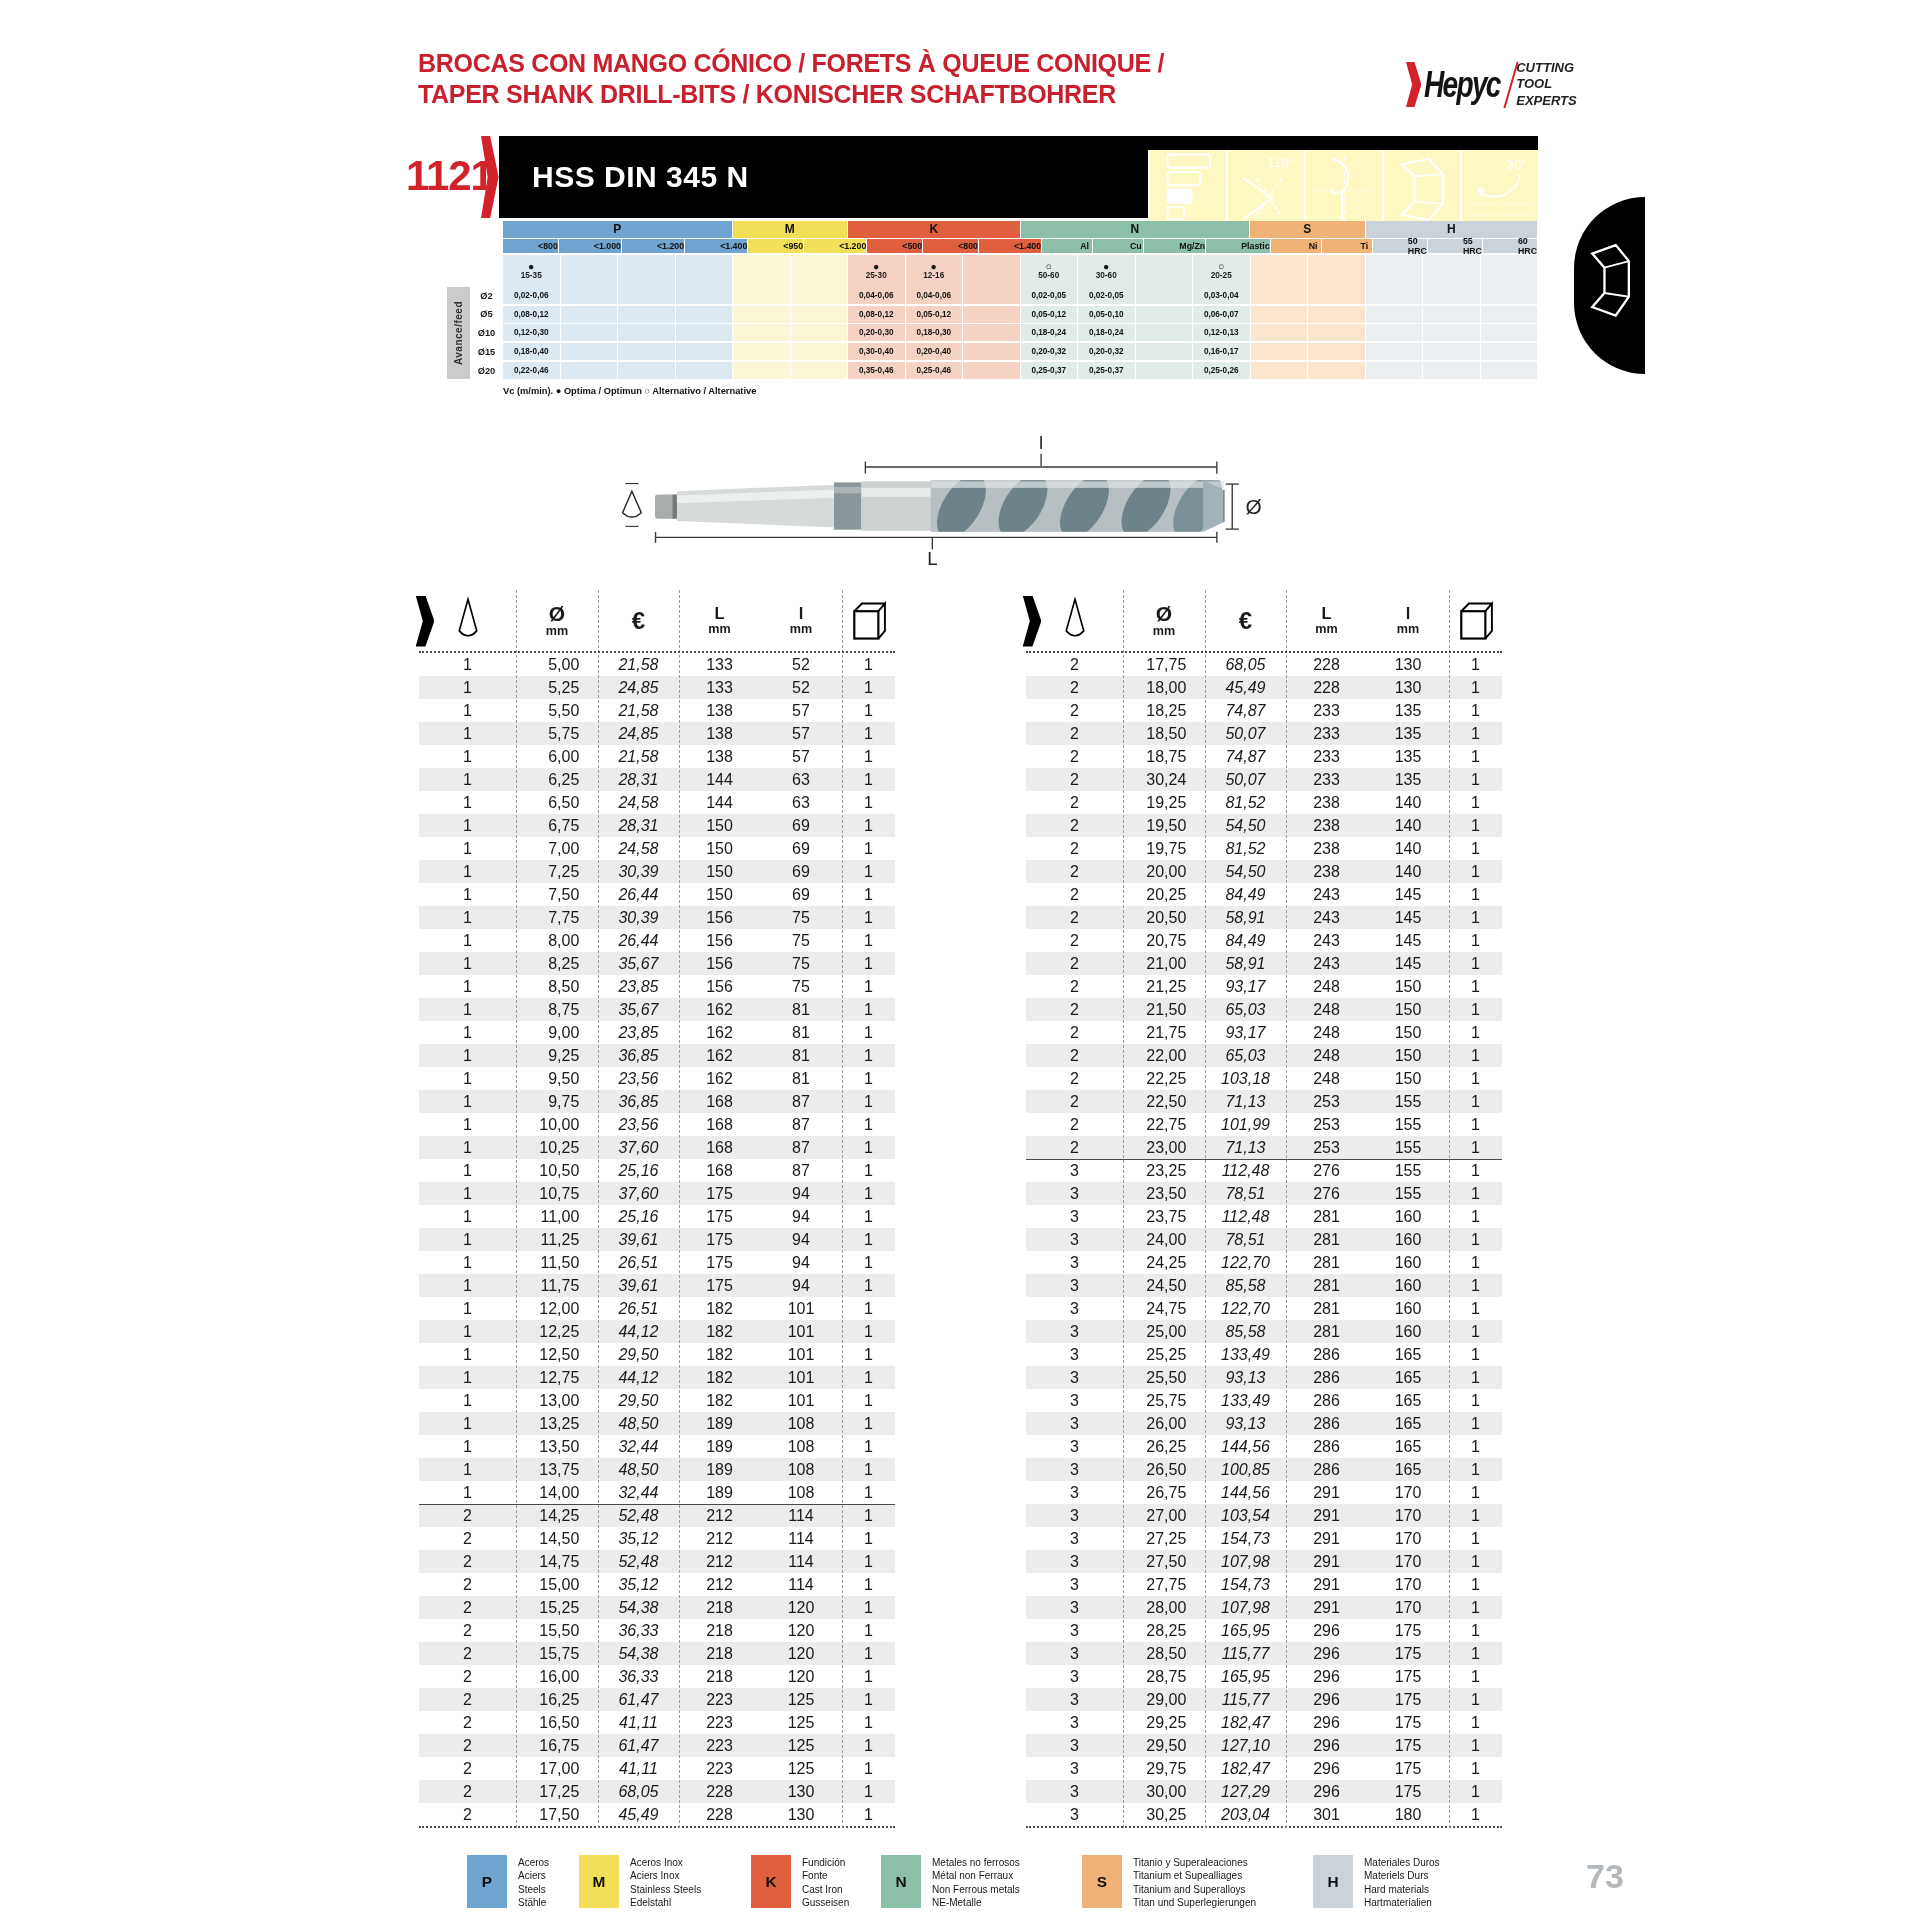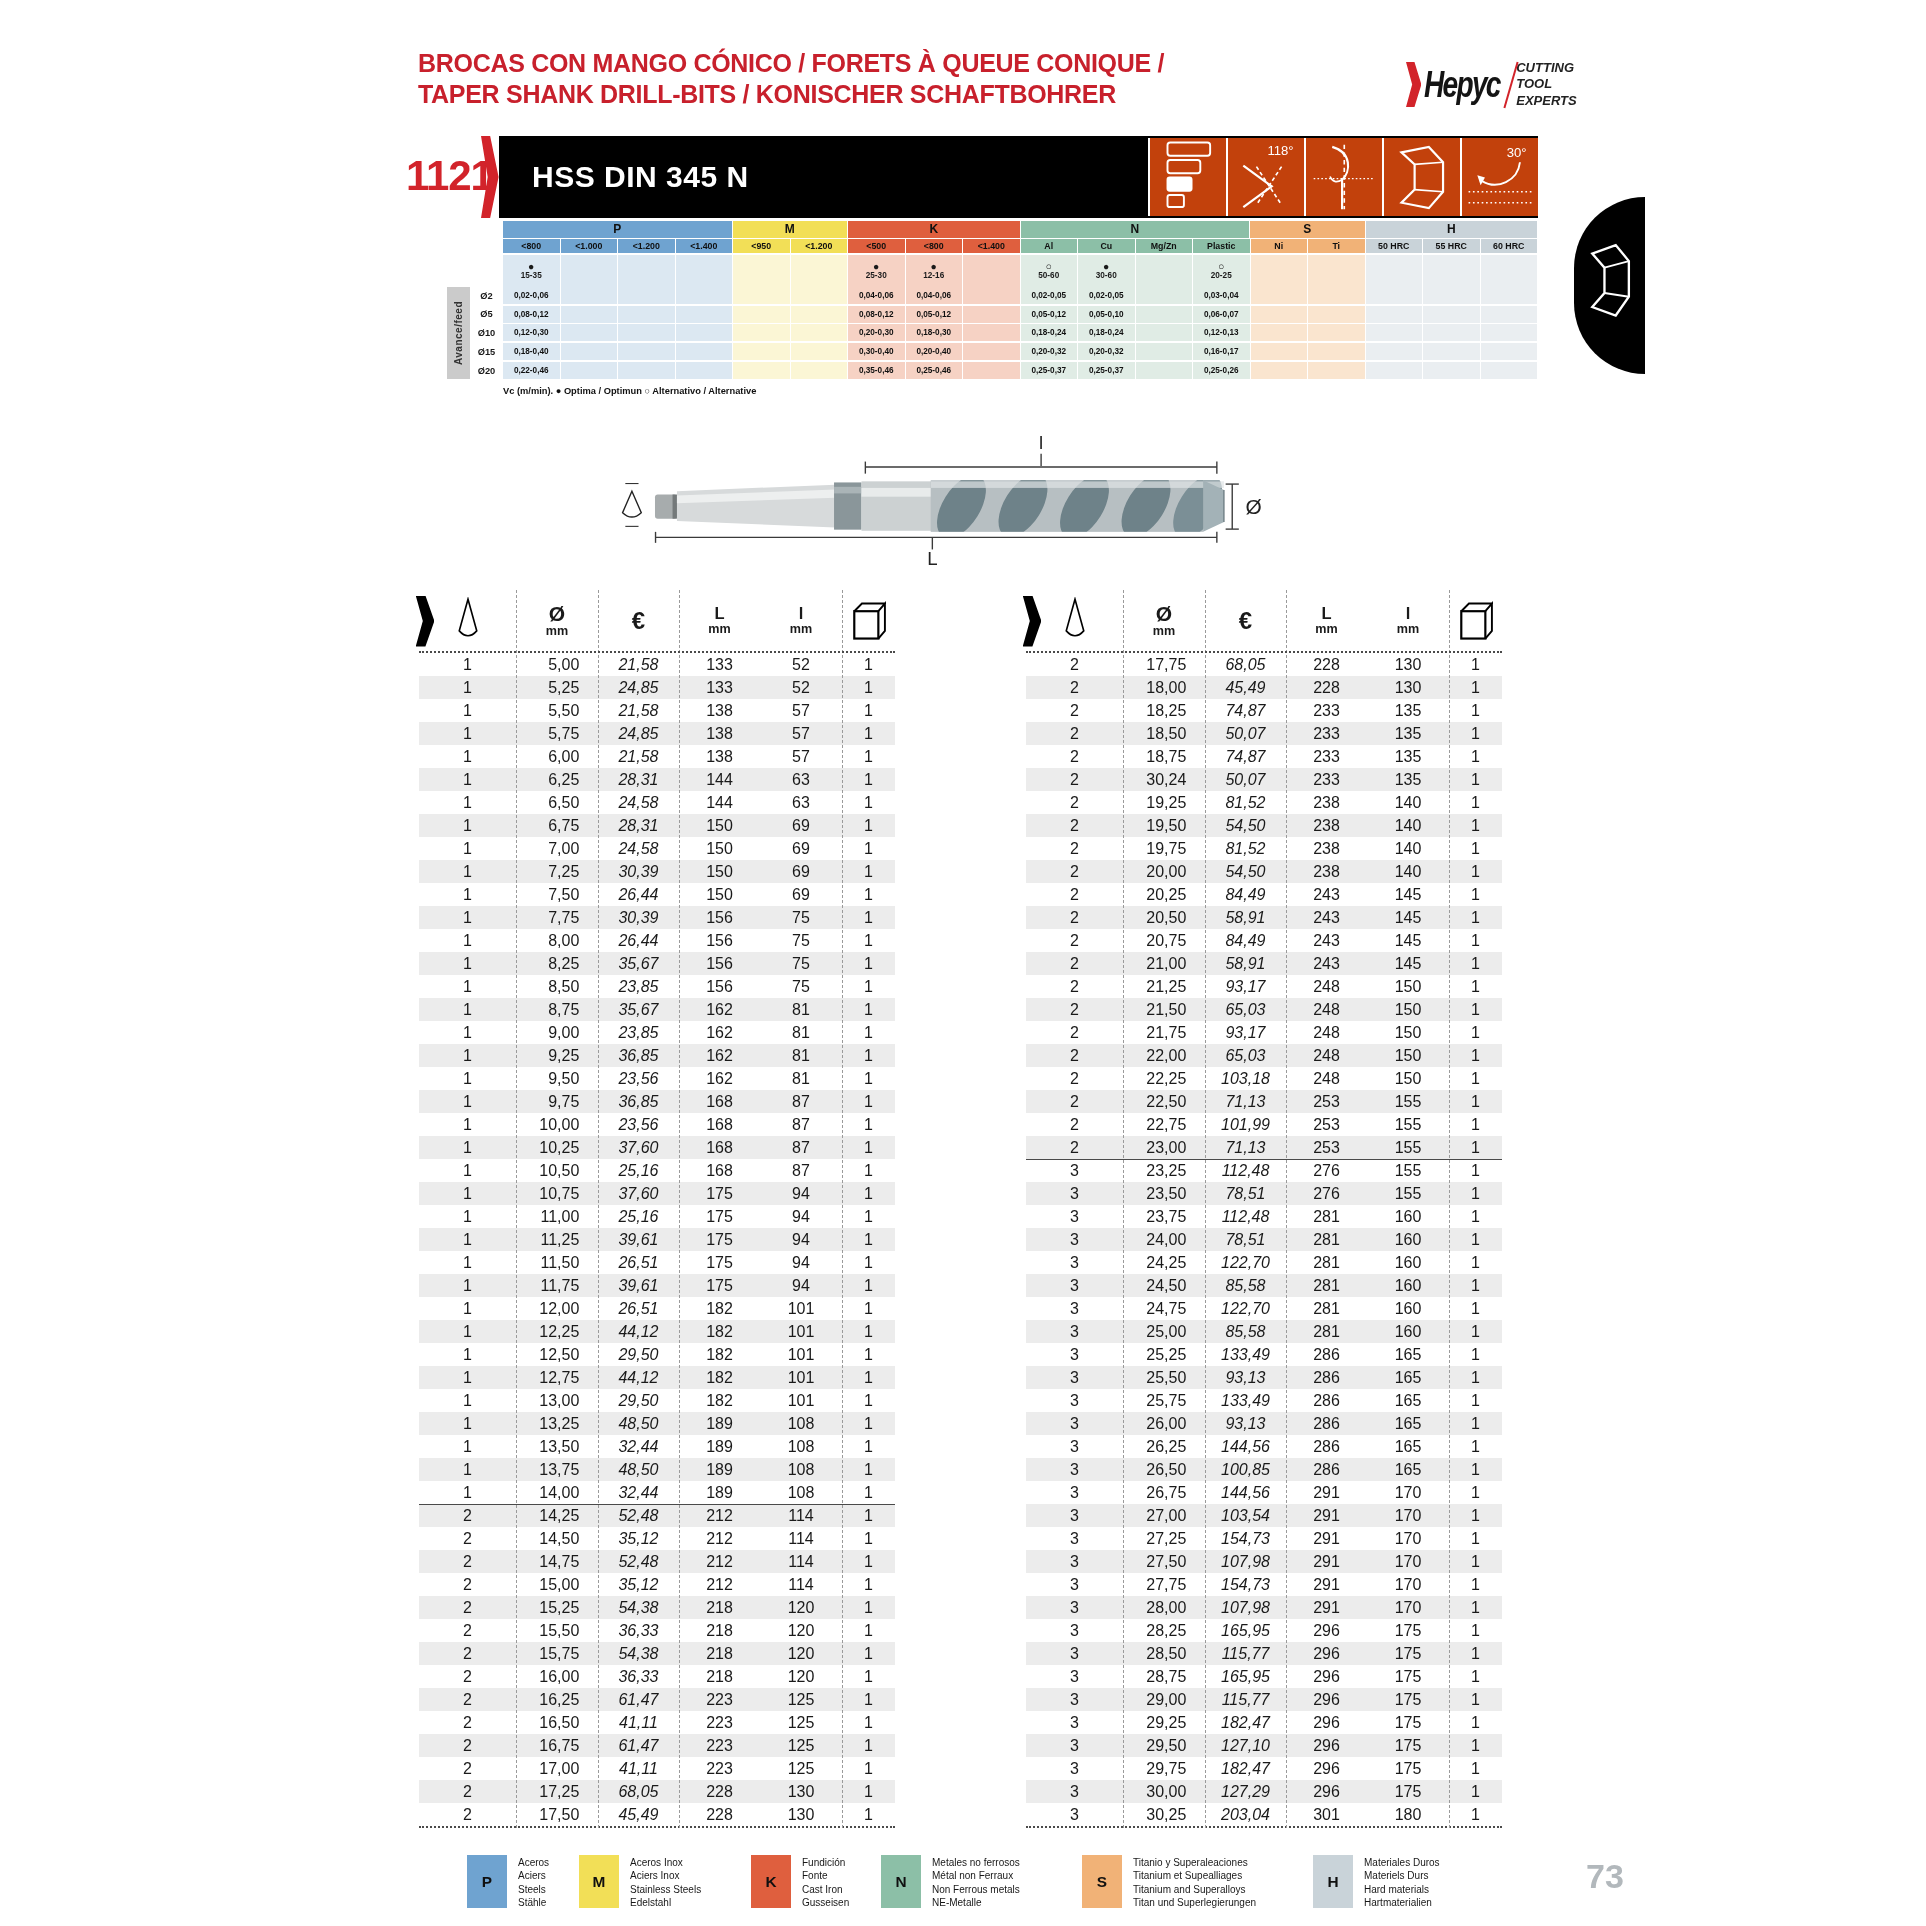--- a/index.html
+++ b/index.html
@@ -19,38 +19,38 @@
 
   
   .code{position:absolute;left:406px;top:152px;width:72px;text-align:right;
     font-size:42px;font-weight:800;color:#d2232a;letter-spacing:-1.1px;}
   .code-chevron{position:absolute;left:481px;top:136px;width:17.6px;height:82px;background:#d2232a;
     clip-path:polygon(0% 0%,52% 0%,100% 50%,52% 100%,0% 100%,38% 50%);}
   .banner{position:absolute;left:499px;top:136px;width:1039px;height:82px;background:#000;
     display:flex;align-items:center;}
   .pname{margin-left:33px;font-size:30px;font-weight:700;color:#fff;letter-spacing:0.5px;}
   .bicons{position:absolute;right:0;top:2.2px;bottom:2.2px;display:flex;}
-  .bicon{width:76px;height:78px;background:#c2410c;border-left:2.2px solid #fff;position:relative;}
+  .bicon{width:76px;height:78px;background:#fef9c3;border-left:2.2px solid #fff;position:relative;margin-top:12px;}
   .bicon svg{width:100%;height:100%;}
 
   
   .tab{position:absolute;left:1574px;top:197px;width:71px;height:177px;background:#000;
     border-radius:88px 0 0 88px;}
   .tab svg{position:absolute;left:6.6px;top:22px;width:61px;height:132px;}
 
   
   #materials{position:absolute;left:503px;top:221px;width:1034px;}
   .mat-row{display:flex;width:100%;}
   .mgcell,.mscell,.mvcell{border-right:1.6px solid #fff;box-sizing:border-box;
     display:flex;align-items:center;justify-content:center;}
   .mgcell:last-child,.mscell:last-child,.mvcell:last-child{border-right:none;}
   #mat-groups{height:16.5px;margin-bottom:1.6px;}
   .mgcell{font-size:12px;font-weight:bold;color:#101010;}
   #mat-subcols{height:14.3px;margin-bottom:1.6px;}
-  .mscell{font-size:8.8px;font-weight:bold;color:#101010;}
+  .mscell{font-size:8.8px;font-weight:bold;color:#101010;padding-left:35px;}
   #mat-vc{height:32px;}
   .mvcell{flex-direction:column;justify-content:center;}
   .vdot{font-size:10.4px;line-height:11px;}
   .vtxt{font-size:8.2px;font-weight:bold;line-height:8.8px;margin-top:0.5px;}
 
   #feed{position:absolute;left:447px;top:287px;width:1090px;height:92px;}
   .feed-bar{position:absolute;left:0;top:0;width:23px;height:92px;background:#cbcbcb;
     display:flex;align-items:center;justify-content:center;}
   .feed-bar span{writing-mode:vertical-rl;transform:rotate(180deg);
     font-size:10px;font-weight:bold;color:#333;letter-spacing:0.5px;}

